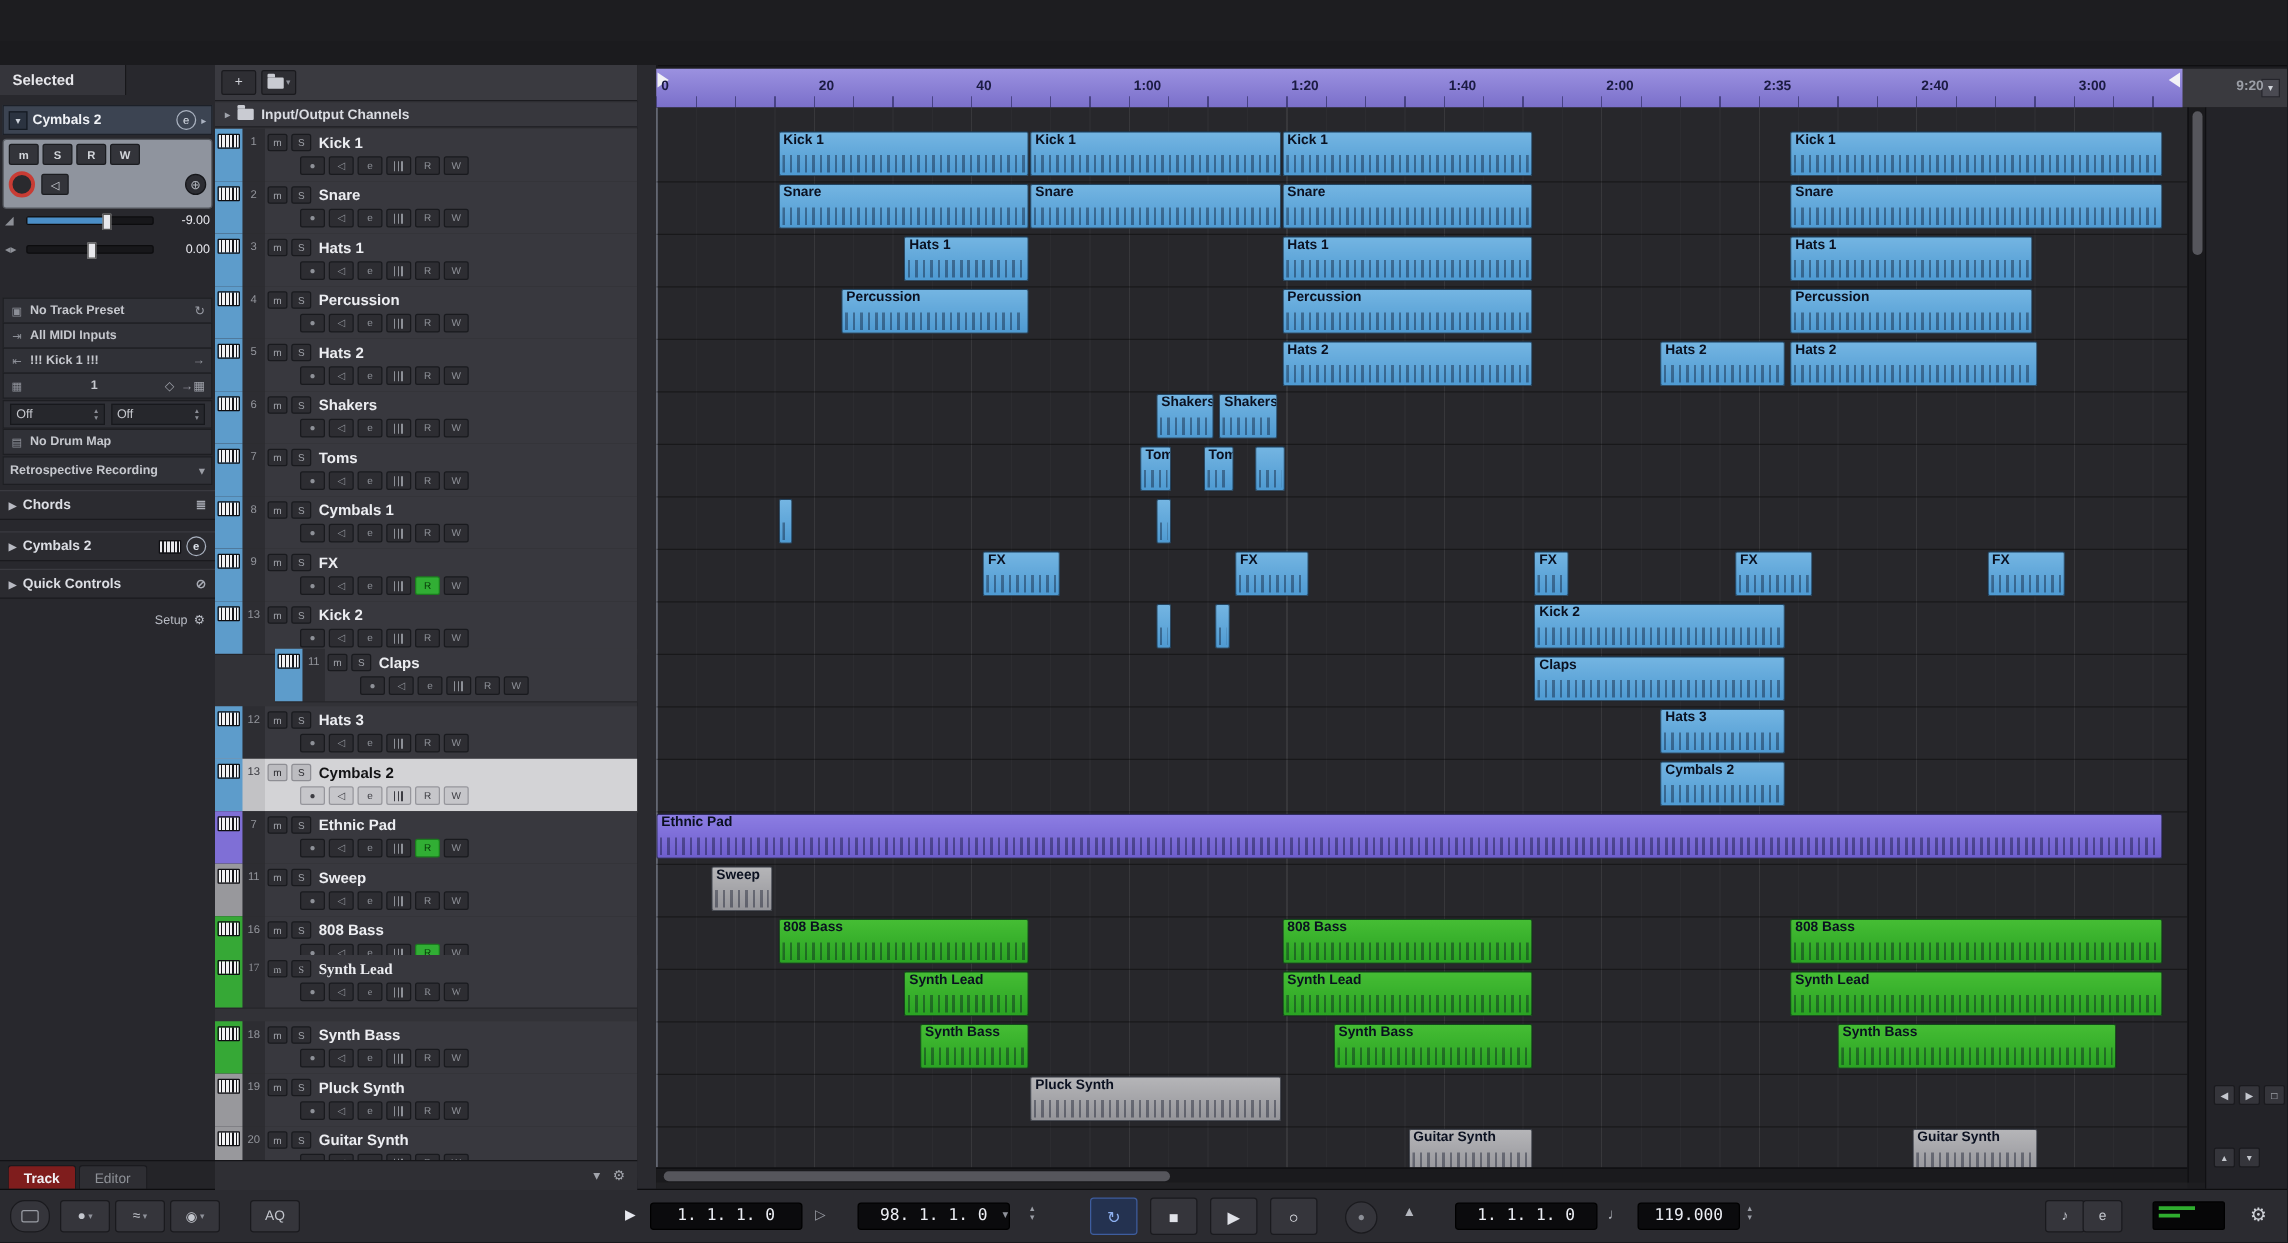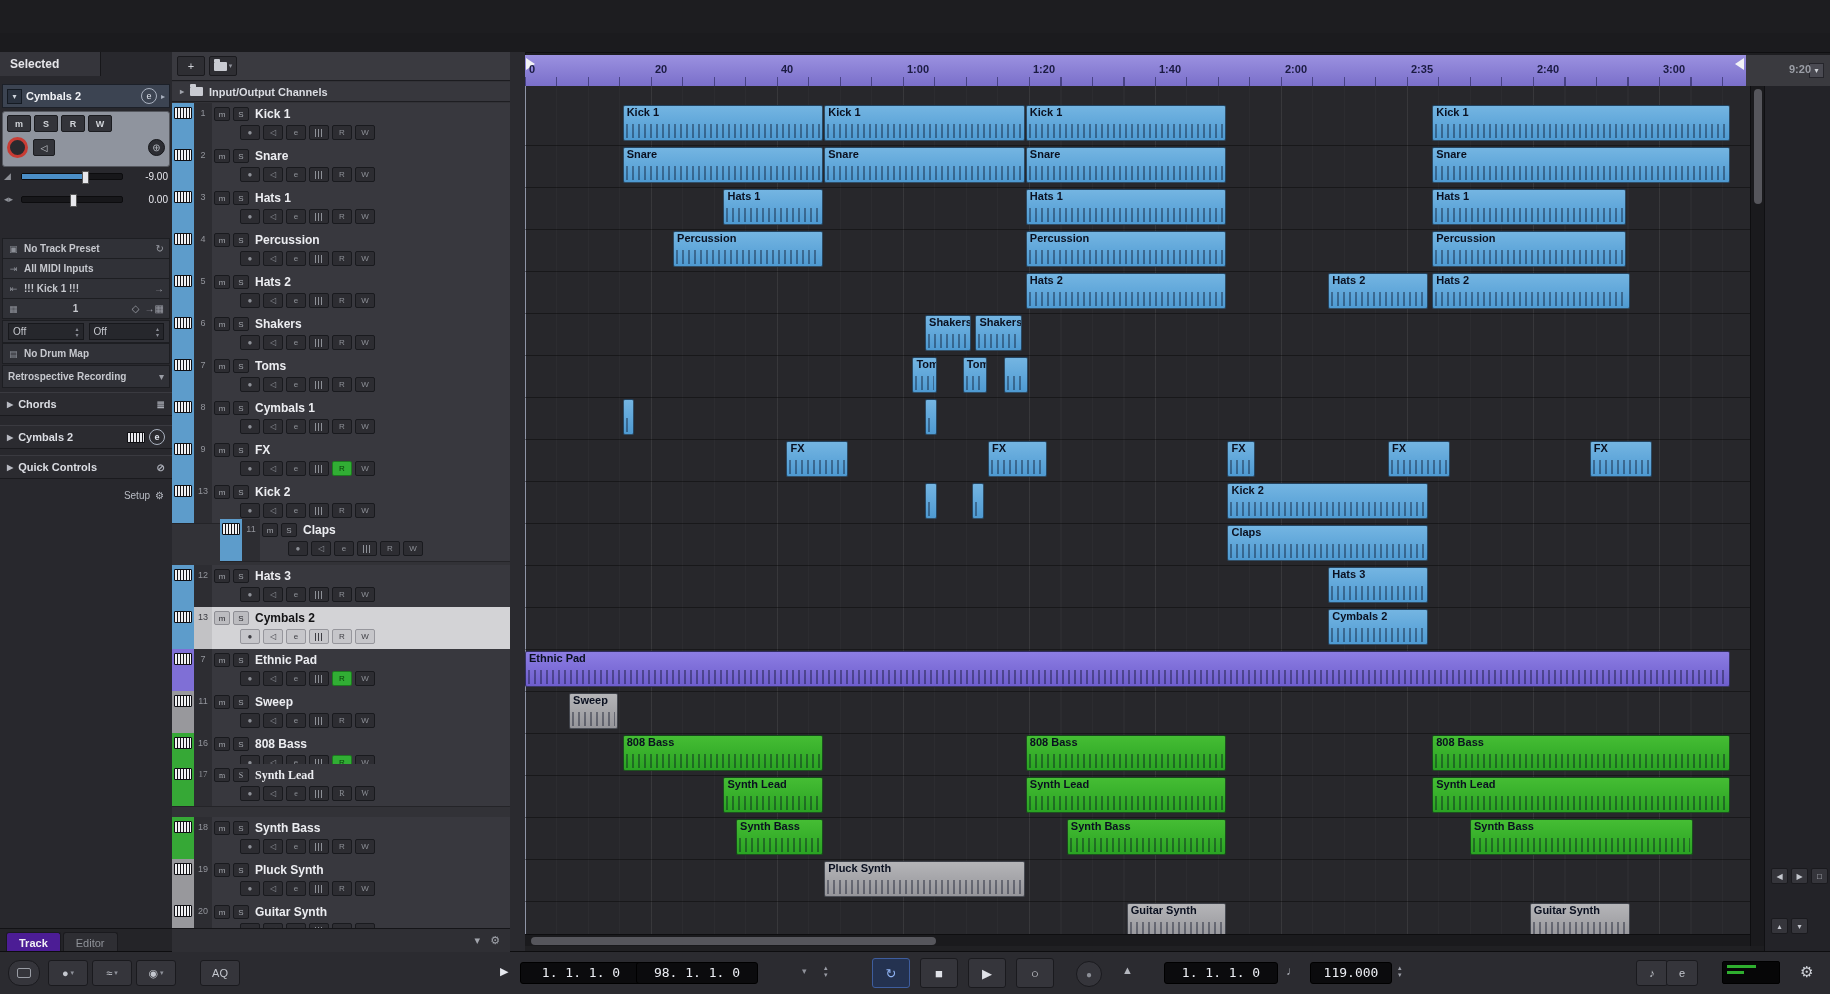--- a/index.html
+++ b/index.html
@@ -46,21 +46,21 @@
   .off-cell .stp{margin-left:auto;font-size:6px;line-height:6px;color:#8b8e96;}
   .isec{position:absolute;left:0;right:0;height:22px;background:#2b2b30;border-top:1px solid #3a3a40;border-bottom:1px solid #1a1a1e;
         display:flex;align-items:center;gap:5px;padding:0 7px;font-size:11px;font-weight:bold;color:#dcdee4;}
   .isec .arr{font-size:8px;color:#b8bac2;}
   .isec .sic{margin-left:auto;display:flex;gap:4px;align-items:center;font-size:10px;color:#a8abb4;}
   .mini-piano{width:16px;height:9px;background:repeating-linear-gradient(90deg,#e8e8ec 0 2px,#16161a 2px 3px);border:1px solid #0e0e12;border-radius:1px;}
   .setup-row{position:absolute;right:8px;display:flex;gap:5px;align-items:center;font-size:10px;color:#b9bcc4;}
   .insp-tabs{position:absolute;left:0;bottom:0;right:0;height:23px;background:#242428;border-top:1px solid #121215;
              display:flex;align-items:flex-end;gap:2px;padding-left:6px;}
   .btab{height:19px;padding:0 12px;font-size:11px;display:flex;align-items:center;color:#8f9298;background:#2e2e33;border:1px solid #1a1a1e;border-bottom:none;border-radius:3px 3px 0 0;}
-  .btab.on{background:#4c1d95;color:#f0f0f4;font-weight:bold;}
+  .btab.on{background:#7f1d1d;color:#f0f0f4;font-weight:bold;}
   
   .tracklist{position:absolute;left:172px;top:52px;width:338px;height:900px;background:#323237;border-right:1px solid #101013;overflow:hidden;}
   .tl-toolbar{position:absolute;left:0;top:0;right:0;height:28px;background:#3a3a40;border-bottom:1px solid #1c1c20;
               display:flex;align-items:center;gap:4px;padding:0 5px;}
   .tl-btn{height:18px;min-width:20px;background:#2e2e33;border:1px solid #1a1a1e;border-radius:2px;color:#d0d2d8;
           font-size:11px;display:flex;align-items:center;justify-content:center;padding:0 3px;gap:2px;}
   .folder{width:13px;height:9px;background:#c9cbd2;border-radius:1px;position:relative;}
   .folder::before{content:"";position:absolute;left:0;top:-3px;width:6px;height:3px;background:#c9cbd2;border-radius:1px 1px 0 0;}
   .io-row{position:absolute;left:0;top:30px;right:0;height:19px;background:#37373d;border-bottom:1px solid #1e1e22;
           display:flex;align-items:center;gap:6px;padding:0 8px;font-size:11px;font-weight:bold;color:#dadce2;}
@@ -961,21 +961,21 @@
     <div class="tItem sbtn" style="left:48px">●<span class="car">▾</span></div>
     <div class="tItem sbtn" style="left:92px">≈<span class="car">▾</span></div>
     <div class="tItem sbtn" style="left:136px">◉<span class="car">▾</span></div>
     <div class="tItem sbtn" style="left:200px">
         <span>AQ</span>
       </div>
 
     <div class="tItem" style="left:500px;top:13px;color:#e6e8ee;font-size:11px">▶</div>
     <div class="tdisp" style="left:520px;width:120px">1.  1.  1.   0</div>
     <div class="tItem" style="left:652px;top:13px;color:#9a9da5;font-size:11px">▷</div>
-    <div class="tdisp" style="left:636px;width:120px">98. 1. 1.  0</div>
+    <div class="tdisp" style="left:686px;width:120px">98. 1. 1.  0</div>
     <div class="tItem" style="left:802px;top:14px;color:#8f929a;font-size:9px">▾</div>
     <div class="tItem stepper" style="left:824px;top:12px">
         <span>▴</span>
         <span>▾</span>
       </div>
 
     <div class="tbtn cycle-on" style="left:872px">↻</div>
     <div class="tbtn" style="left:920px">■</div>
     <div class="tbtn" style="left:968px">▶</div>
     <div class="tbtn" style="left:1016px">○</div>

